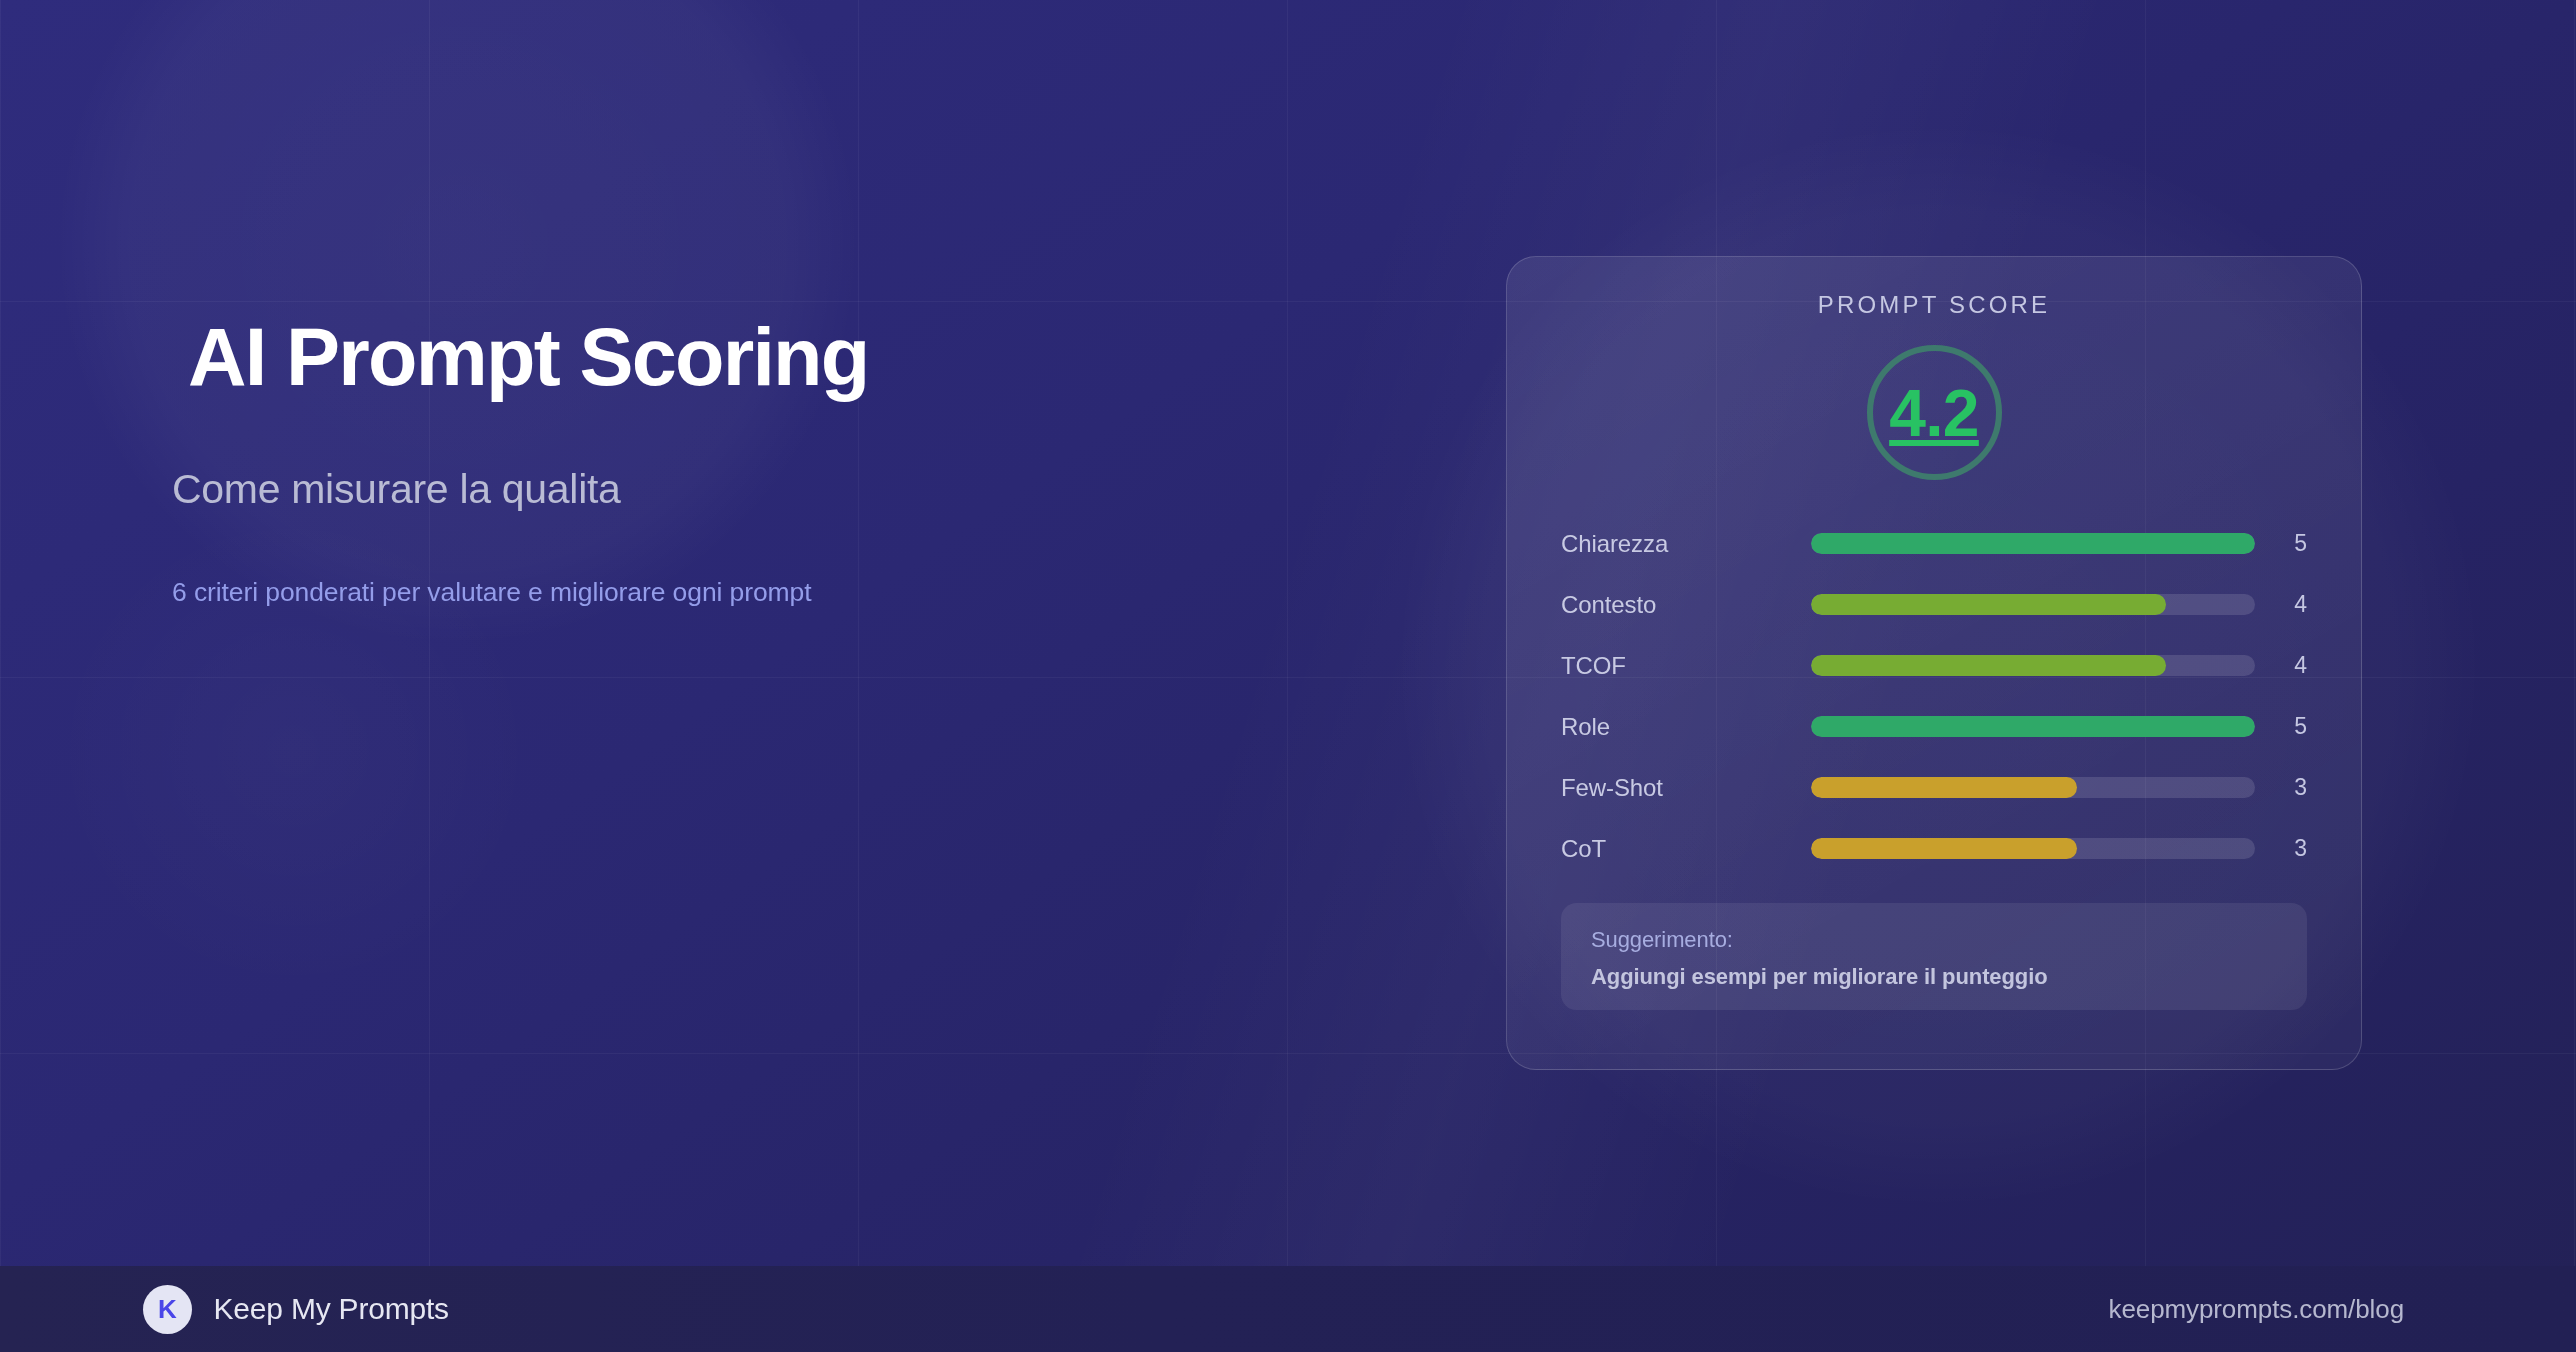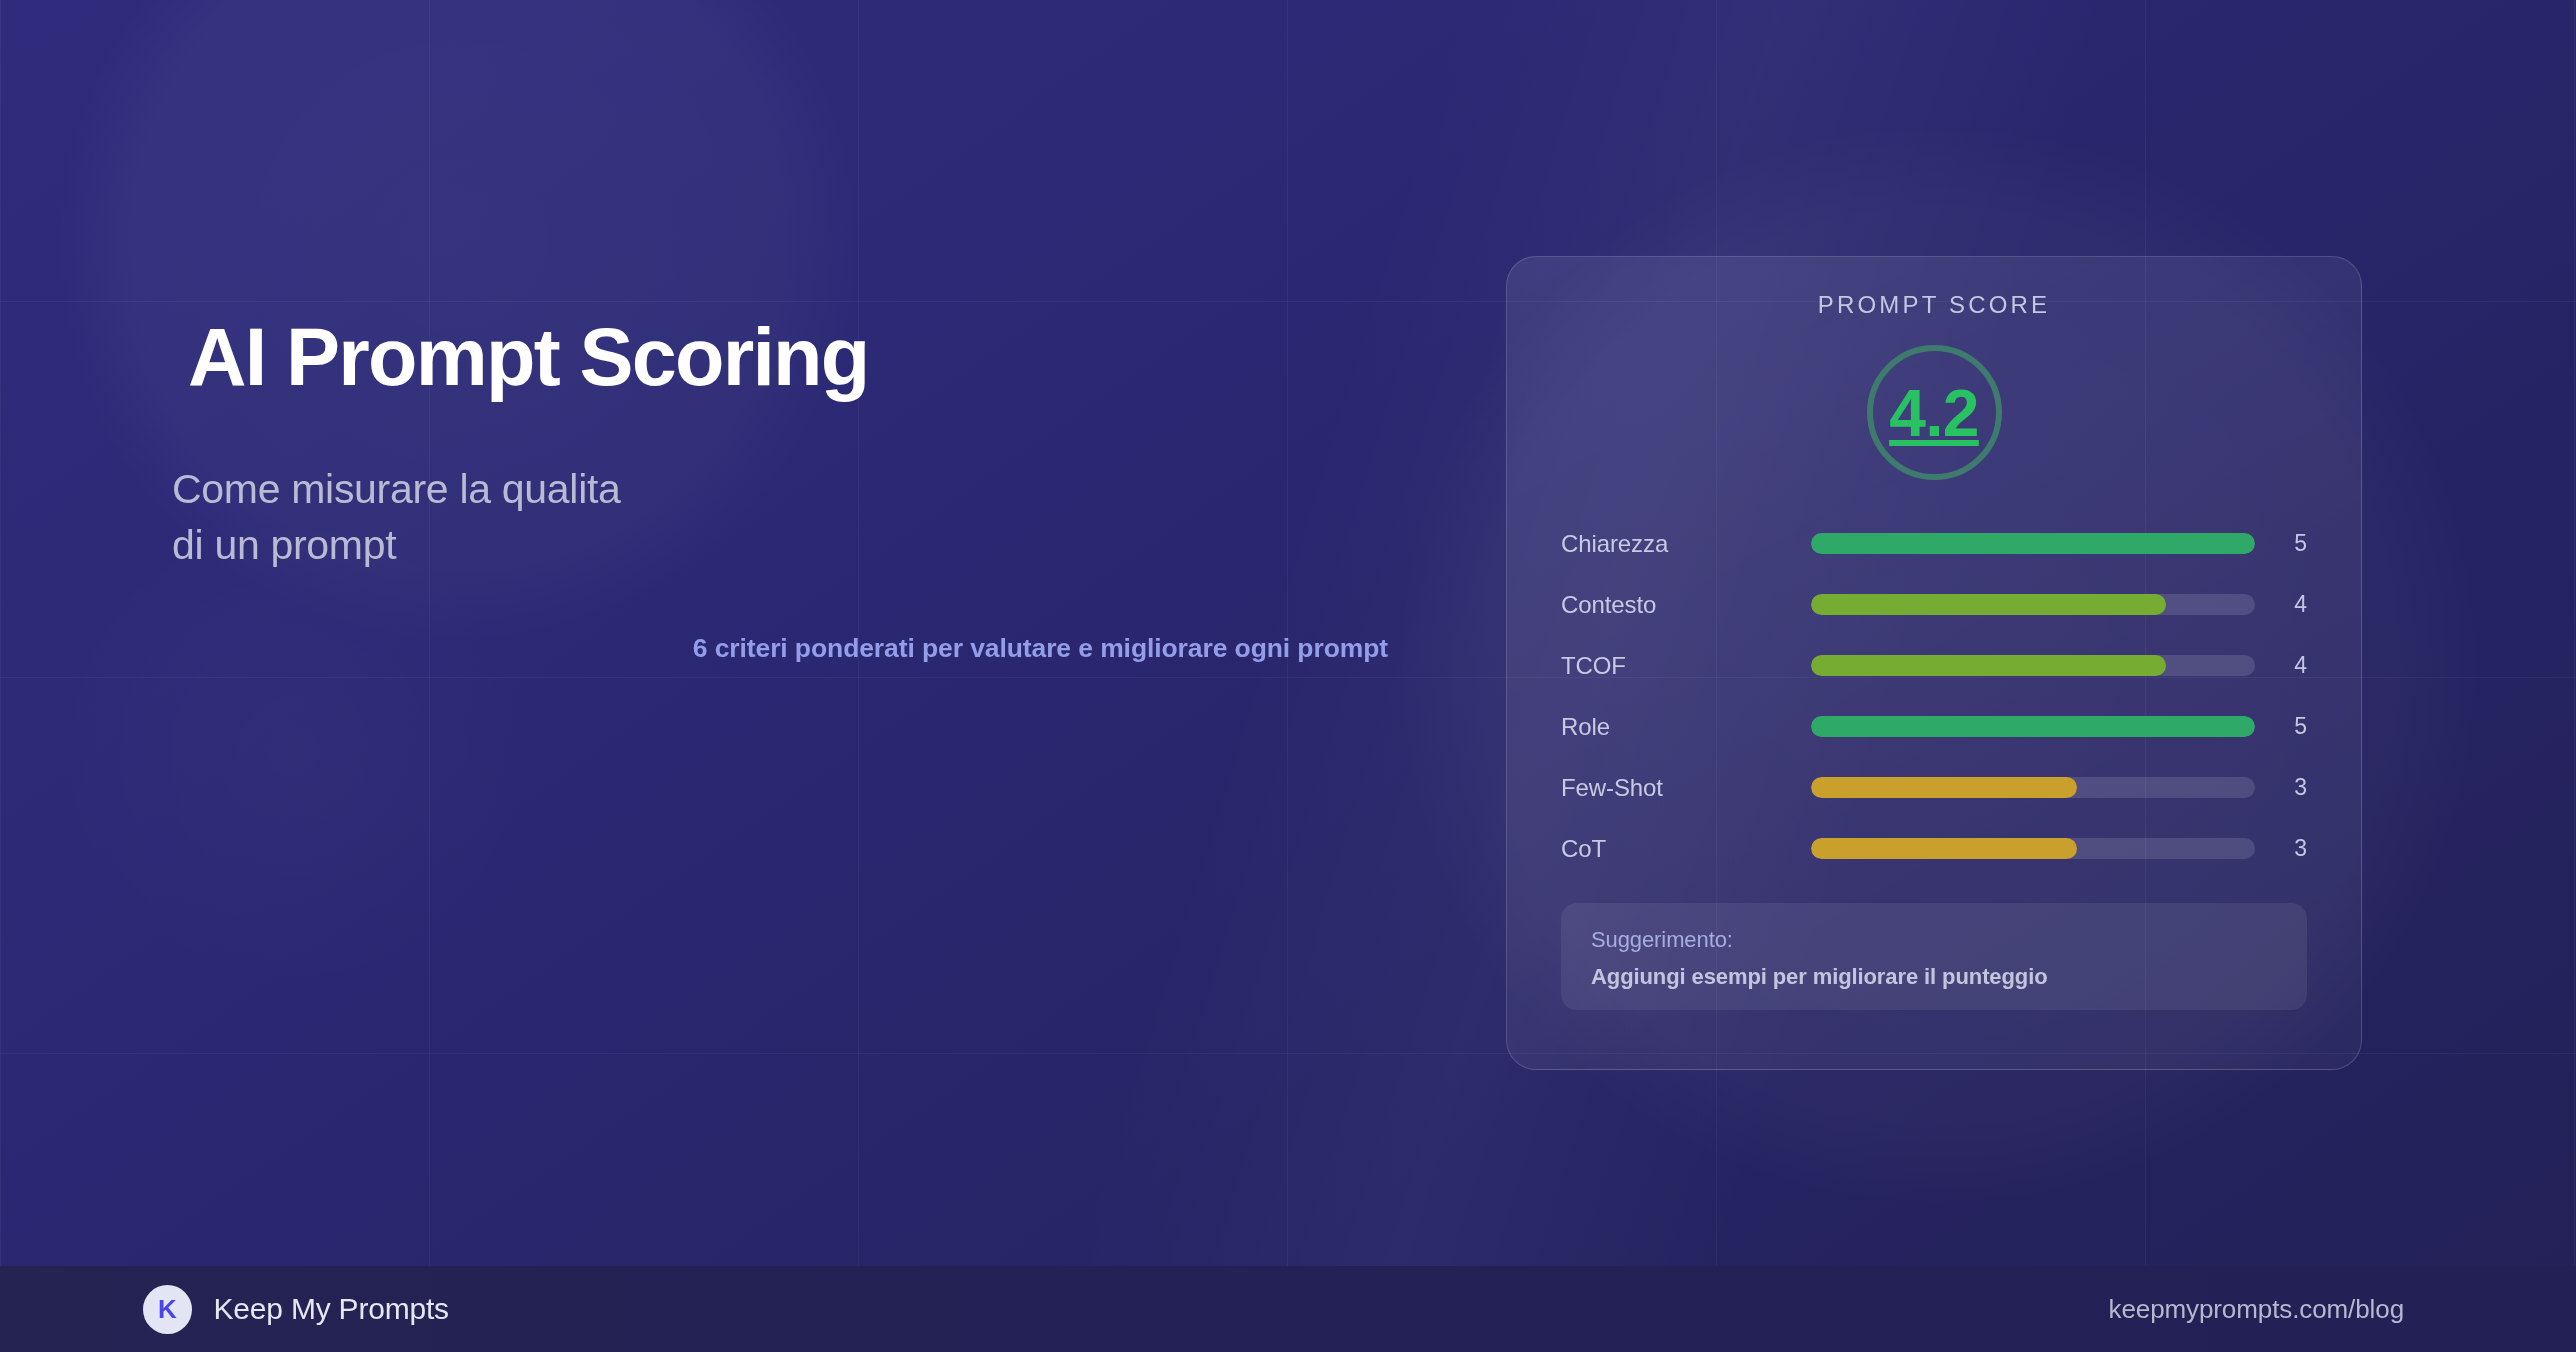--- a/index.html
+++ b/index.html
@@ -84,24 +84,23 @@
     font-weight: 400;
     color: #b9bbd4;
     letter-spacing: -0.3px;
   }
   .sub-wrap { margin-top: 64px; }
   .accent-line {
     margin: 0;
     margin-top: 57px;
     font-size: 26.5px;
     line-height: 1.3;
-    font-weight: 700;
+    font-weight: 400;
     color: #949dea;
     letter-spacing: -0.1px;
-    text-align: right;
   }
 
   
   .card {
     position: absolute;
     left: 1506px;
     top: 256px;
     width: 856px;
     height: 814px;
     border-radius: 30px;
@@ -250,21 +249,20 @@
     <div class="glow-circle glow-b"></div>
     <div class="glow-circle glow-c"></div>
     <div class="sheen"></div>
     <div class="grid"></div>
   </div>
 
   <div class="left-col">
     <h1 class="headline">AI Prompt Scoring</h1>
     <div class="sub-wrap">
       <p class="subline">Come misurare la qualita</p>
-      <p class="subline">di un prompt</p>
     </div>
     <p class="accent-line">6 criteri ponderati per valutare e migliorare ogni prompt</p>
   </div>
 
   <div class="card">
     <p class="card-title">PROMPT SCORE</p>
 
     <div class="gauge-wrap">
       <div class="gauge" style="border-color: rgb(62, 122, 109);">
         <span class="gauge-value" style="color: rgb(40, 194, 99);">4.2</span>

